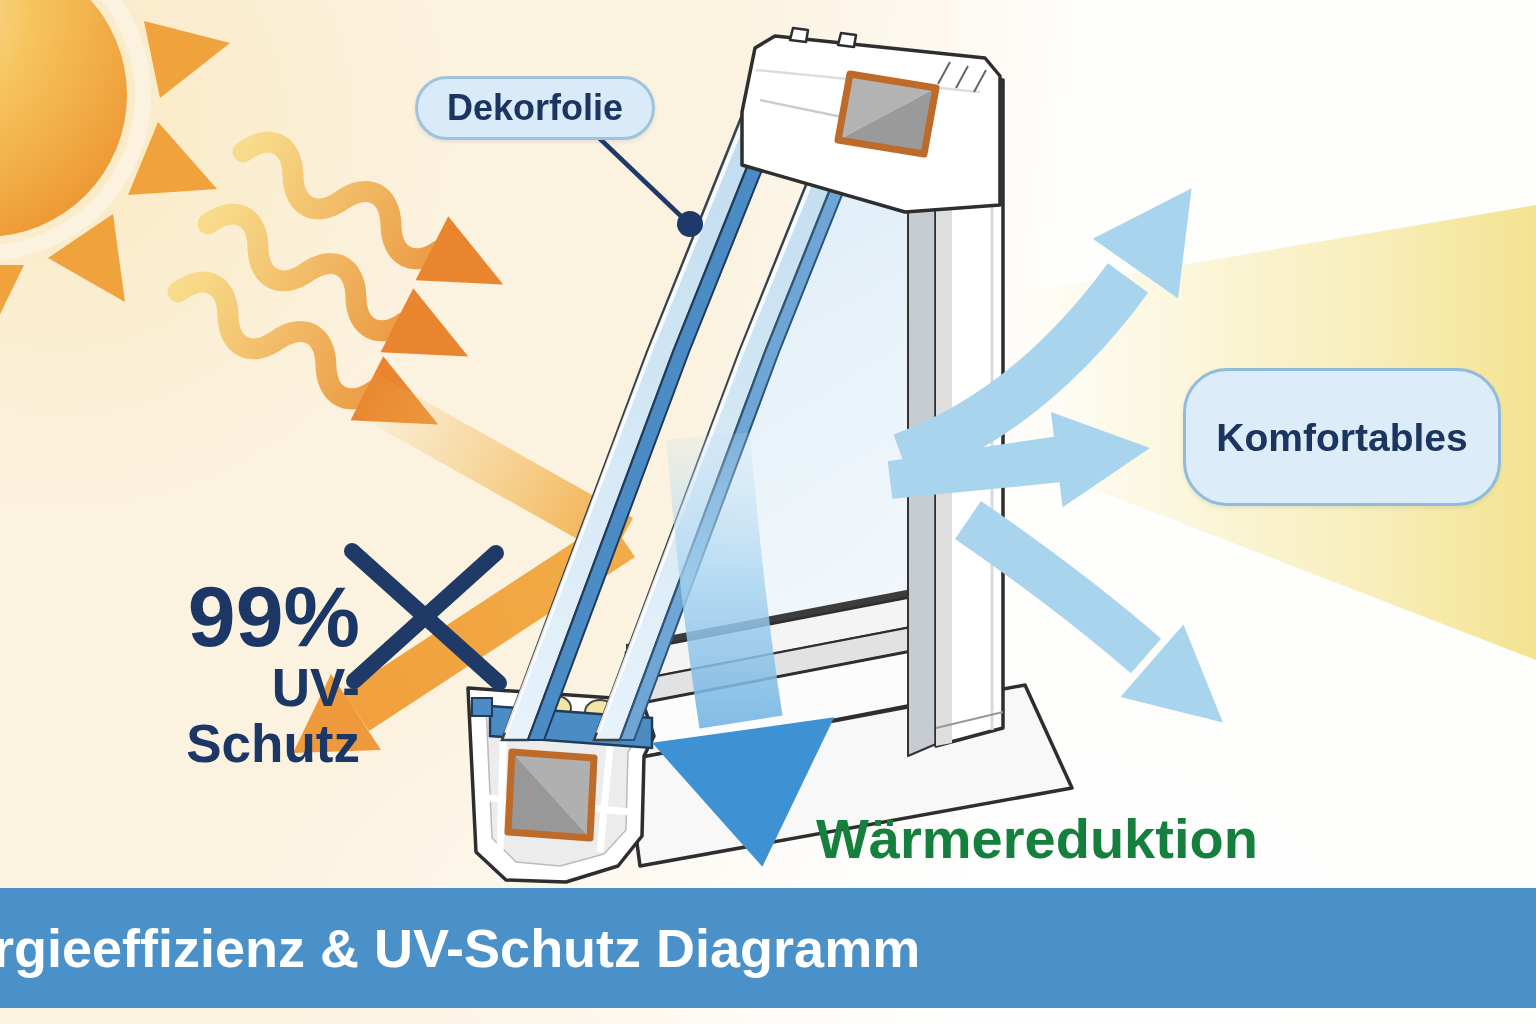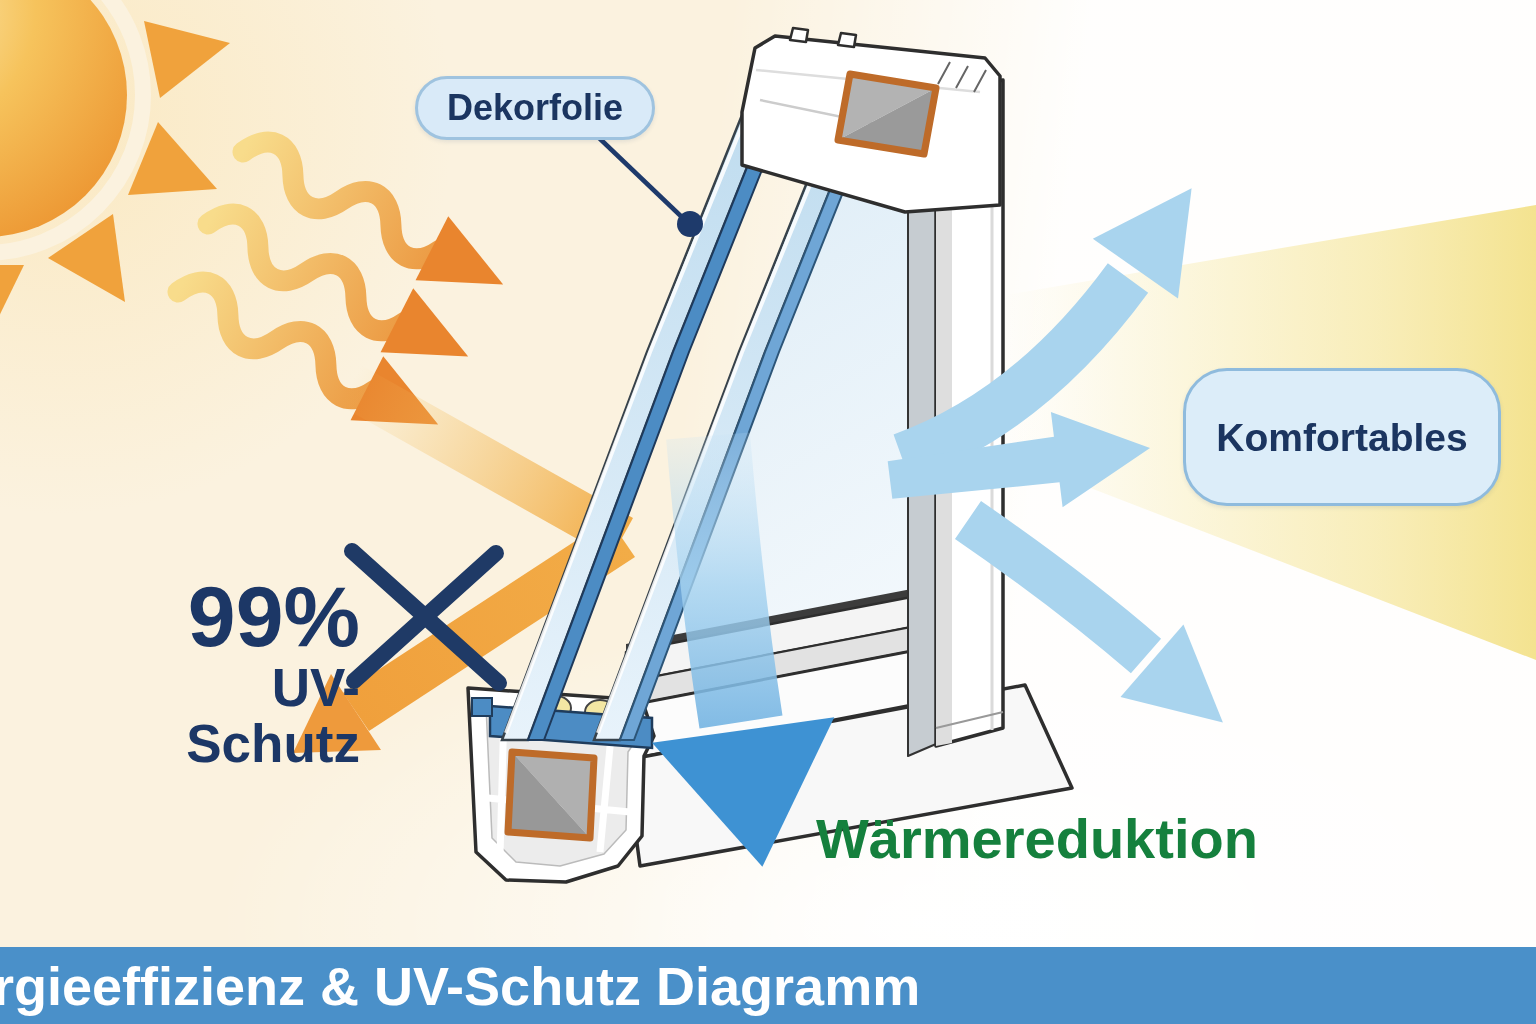--- a/index.html
+++ b/index.html
@@ -28,21 +28,21 @@
   }
   #lbl-sonnenlicht{
     left:0px;top:358px;width:262px;text-align:center;
     color:#E2752B;font-weight:bold;font-size:44px;line-height:52px;
   }
   #lbl-uv{left:100px;top:572px;width:260px;text-align:right;color:#1C3766;font-weight:bold;}
   #lbl-uv .pct{font-size:86px;line-height:88px;}
   #lbl-uv .uvs{font-size:53px;line-height:56px;}
   #lbl-waerme{left:816px;top:806px;color:#15803d;font-weight:bold;font-size:56px;}
   #banner{
-    position:absolute;left:0;right:0;bottom:0;height:77px;background:#4A90C9;z-index:6;
+    position:absolute;left:0;right:0;bottom:16px;height:120px;background:#4A90C9;z-index:6;
     display:flex;align-items:center;overflow:hidden;
   }
   #banner span{
     color:#ffffff;font-weight:bold;font-size:54px;white-space:nowrap;margin-left:-7px;
   }
 </style>
 </head>
 <body>
 
 <div id="stage">

